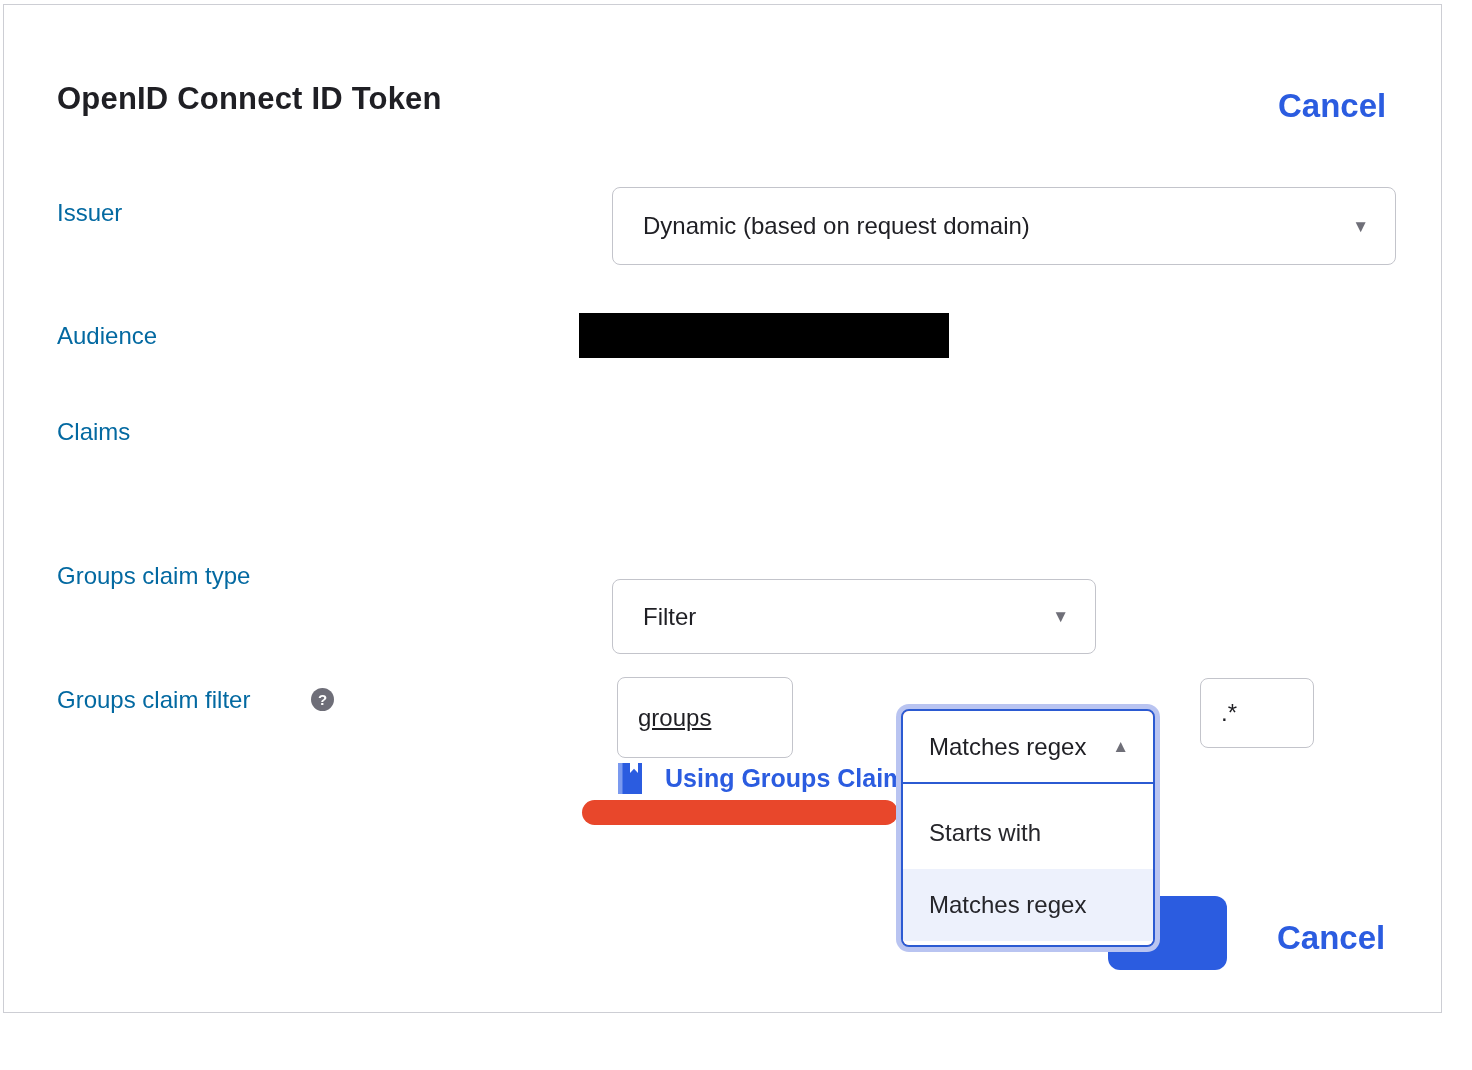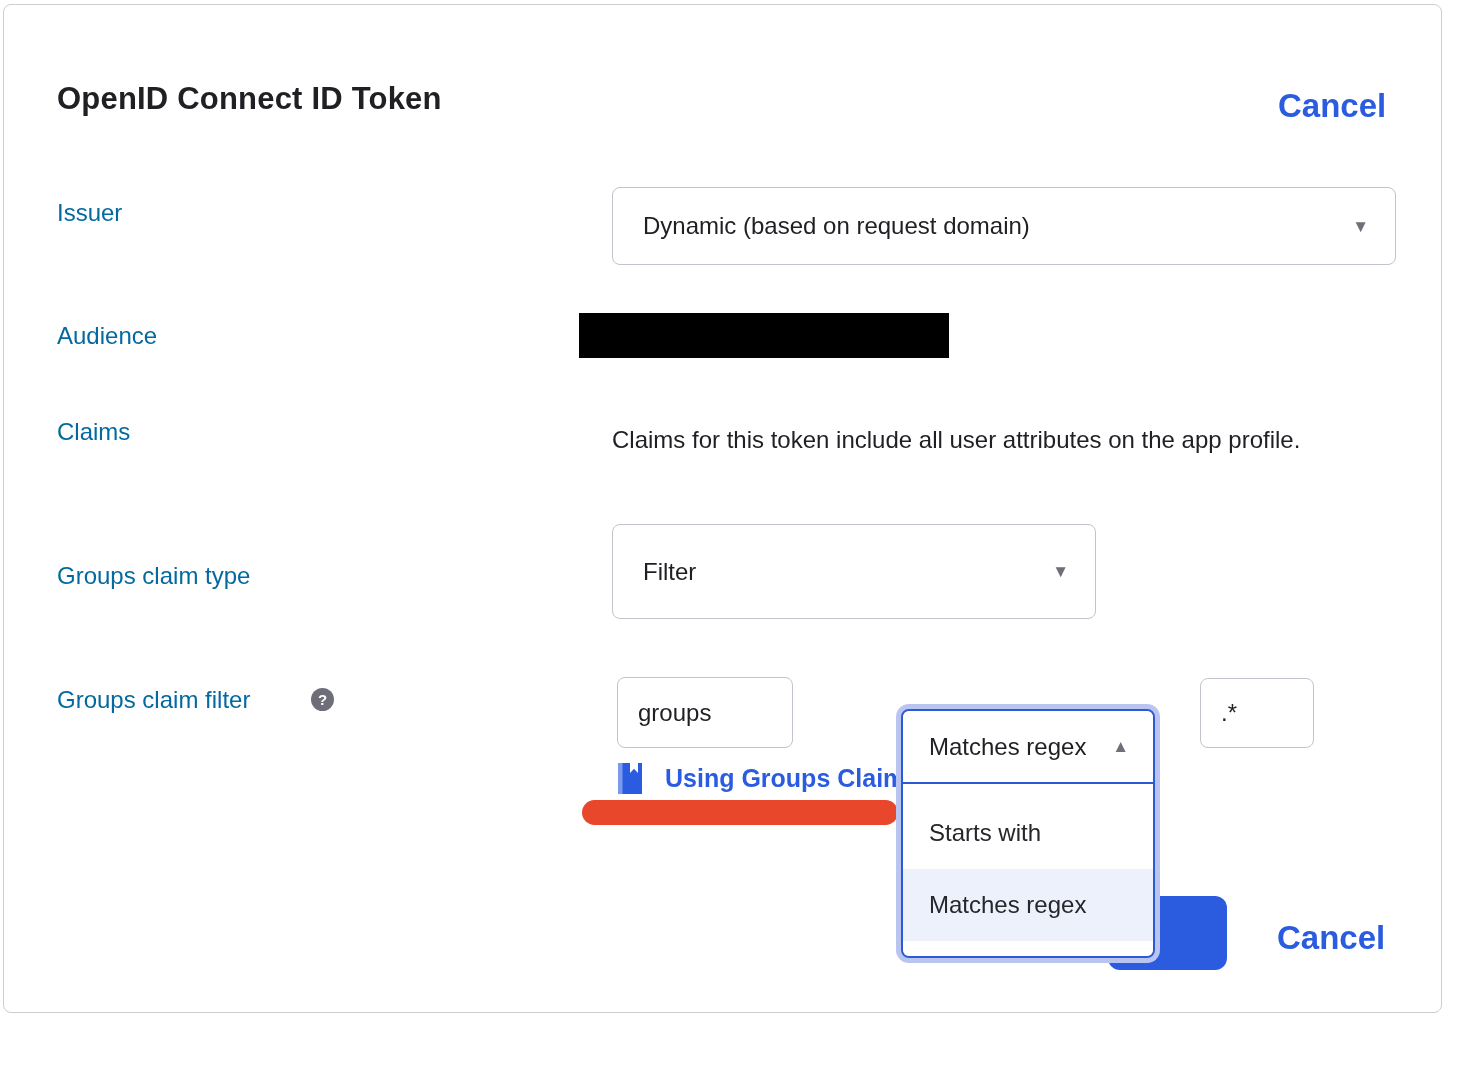--- a/index.html
+++ b/index.html
@@ -1,73 +1,73 @@
 <!DOCTYPE html>
 <html><head>
 <meta charset="utf-8">
 <style>
   * { margin:0; padding:0; box-sizing:border-box; }
   html,body { width:1472px; height:1070px; background:#ffffff;
     font-family:"Liberation Sans","DejaVu Sans",sans-serif; color:#1f1f24; }
   .abs { position:absolute; }
 
   .card { position:absolute; left:3px; top:4px; width:1439px; height:1009px;
-    background:#fff; border:1px solid #cdced4; border-radius:8px; }
+    background:#fff; border:1px solid #cdced4; border-radius:0; }
 
   .page-title { left:53px; top:76px; font-size:31px; font-weight:bold;
     color:#1f1f24; letter-spacing:.2px; }
 
   .link { color:#2b5ce0; font-weight:bold; font-size:33px; cursor:pointer; }
   .cancel-top { left:1274px; top:82px; }
   .cancel-bottom { left:1273px; top:914px; }
 
   .field-label { left:53px; font-size:24px; color:#0369a1; }
   .lbl-issuer { top:194px; }
   .lbl-audience { top:317px; }
   .lbl-claims { top:413px; }
   .lbl-gct { top:557px; }
   .lbl-gcf { top:681px; }
 
   .select-box { background:#fff; border:1px solid #c3c4cb; border-radius:8px;
     display:flex; align-items:center; justify-content:space-between;
     padding:0 26px 0 30px; font-size:24px; color:#1f1f24; cursor:pointer; }
   .issuer-select { left:608px; top:182px; width:784px; height:78px; }
-  .gct-select   { left:608px; top:519px; width:484px; height:95px; }
+  .gct-select   { left:608px; top:574px; width:484px; height:75px; }
   .caret { color:#6f6f78; font-size:17px; line-height:1; }
 
   .audience-redacted { left:575px; top:308px; width:370px; height:45px; background:#000; }
 
   .claims-desc { left:608px; top:411px; width:748px; font-size:24px;
     line-height:48px; color:#1f1f24; }
 
   .text-input { background:#fff; border:1px solid #c3c4cb; border-radius:8px;
     font-size:24px; color:#1f1f24; padding:0 20px;
     font-family:"Liberation Sans","DejaVu Sans",sans-serif; outline:none; }
-  .claim-name-input { left:613px; top:672px; width:176px; height:71px; }
+  .claim-name-input { left:613px; top:672px; width:176px; height:81px;text-decoration:underline; }
   .pattern-input    { left:1196px; top:673px; width:114px; height:70px; }
 
   .docs-link { left:613px; top:755px; width:281px; height:36px; overflow:hidden;
     display:flex; align-items:center; gap:23px; white-space:nowrap; z-index:1; }
   .docs-link .txt { color:#2b5ce0; font-size:25px; font-weight:600; }
   .book-icon { width:25px; height:31px; flex:0 0 auto; }
 
   .annotation-bar { left:578px; top:795px; width:316px; height:25px;
     border-radius:13px; background:#e8472b; z-index:2; }
 
   .save-button { left:1104px; top:891px; width:119px; height:74px;
     background:#2b5ce0; border:none; border-radius:12px; cursor:pointer; z-index:3; }
 
   .operator-combo { left:897px; top:668px; width:254px; z-index:10;
     background:#fca5a5; border:2px solid #2b5ad2; border-radius:8px;
     box-shadow:0 0 0 5px #b9c4f1;margin-top:36px; }
   .operator-trigger { height:73px; display:flex; align-items:center;
     justify-content:space-between; padding:0 24px 0 26px;
     border-bottom:2px solid #2b5ad2; font-size:24px; color:#1f1f24;
     cursor:pointer; border-radius:6px 6px 0 0; background:#fff; }
-  .operator-menu { padding:13px 0 15px; border-radius:0 0 6px 6px; overflow:hidden; background:#fff; }
+  .operator-menu { padding:13px 0 4px; border-radius:0 0 6px 6px; overflow:hidden; background:#fff; }
   .menu-option { height:72px; line-height:72px; padding-left:26px;
     font-size:24px; color:#26262b; cursor:pointer; }
   .menu-option.highlighted { background:#edf1fc; }
 
   .help-icon { left:307px; top:683px; width:23px; height:23px; border-radius:50%;
     background:#6e6e78; color:#fff; font-size:15px; font-weight:bold;
     display:flex; align-items:center; justify-content:center; cursor:pointer; }
 </style>
 </head>
 <body>
@@ -79,21 +79,20 @@
   <div class="abs field-label lbl-issuer">Issuer</div>
   <div class="abs select-box issuer-select">
     <span>Dynamic (based on request domain)</span>
     <span class="caret">▼</span>
   </div>
 
   <div class="abs field-label lbl-audience">Audience</div>
   <div class="abs audience-redacted"></div>
 
   <div class="abs field-label lbl-claims">Claims</div>
-  <div class="abs claims-desc">Claims for this token include all user attributes on the app profile.</div>
 
   <div class="abs field-label lbl-gct">Groups claim type</div>
   <div class="abs select-box gct-select">
     <span>Filter</span>
     <span class="caret">▼</span>
   </div>
 
   <div class="abs field-label lbl-gcf">Groups claim filter</div>
   <div class="abs help-icon">?</div>
 

